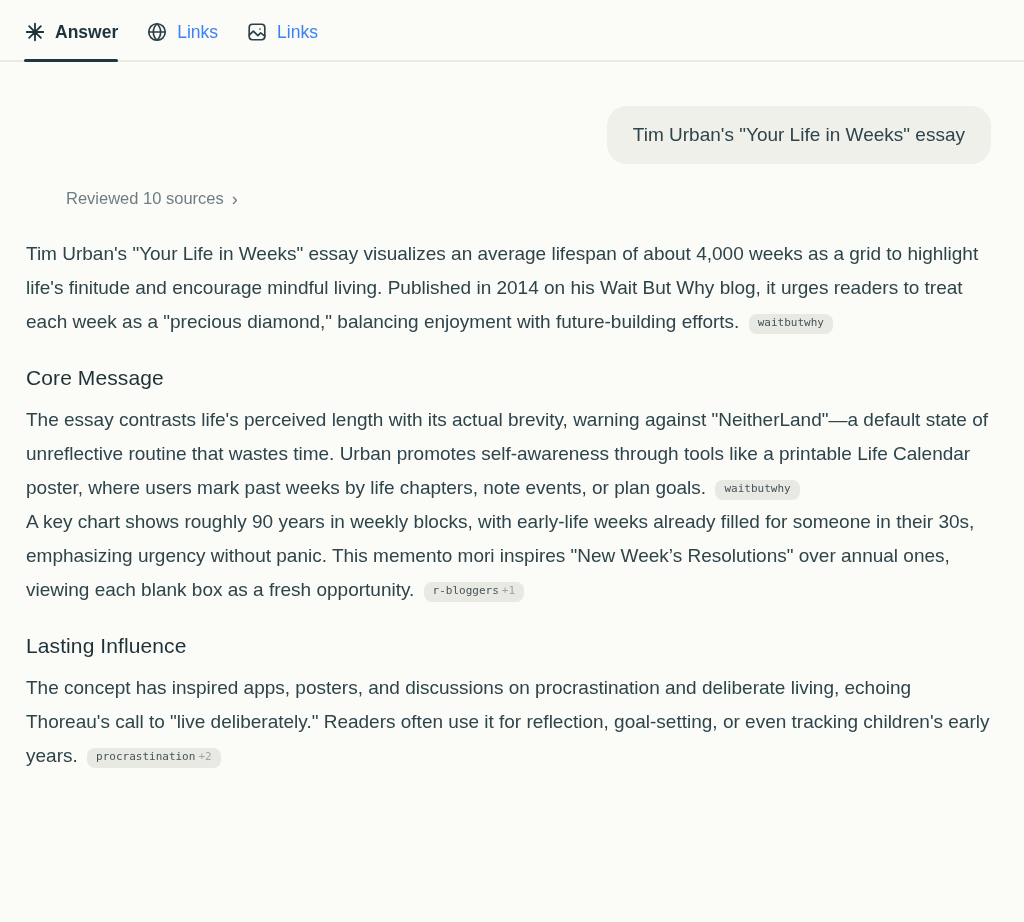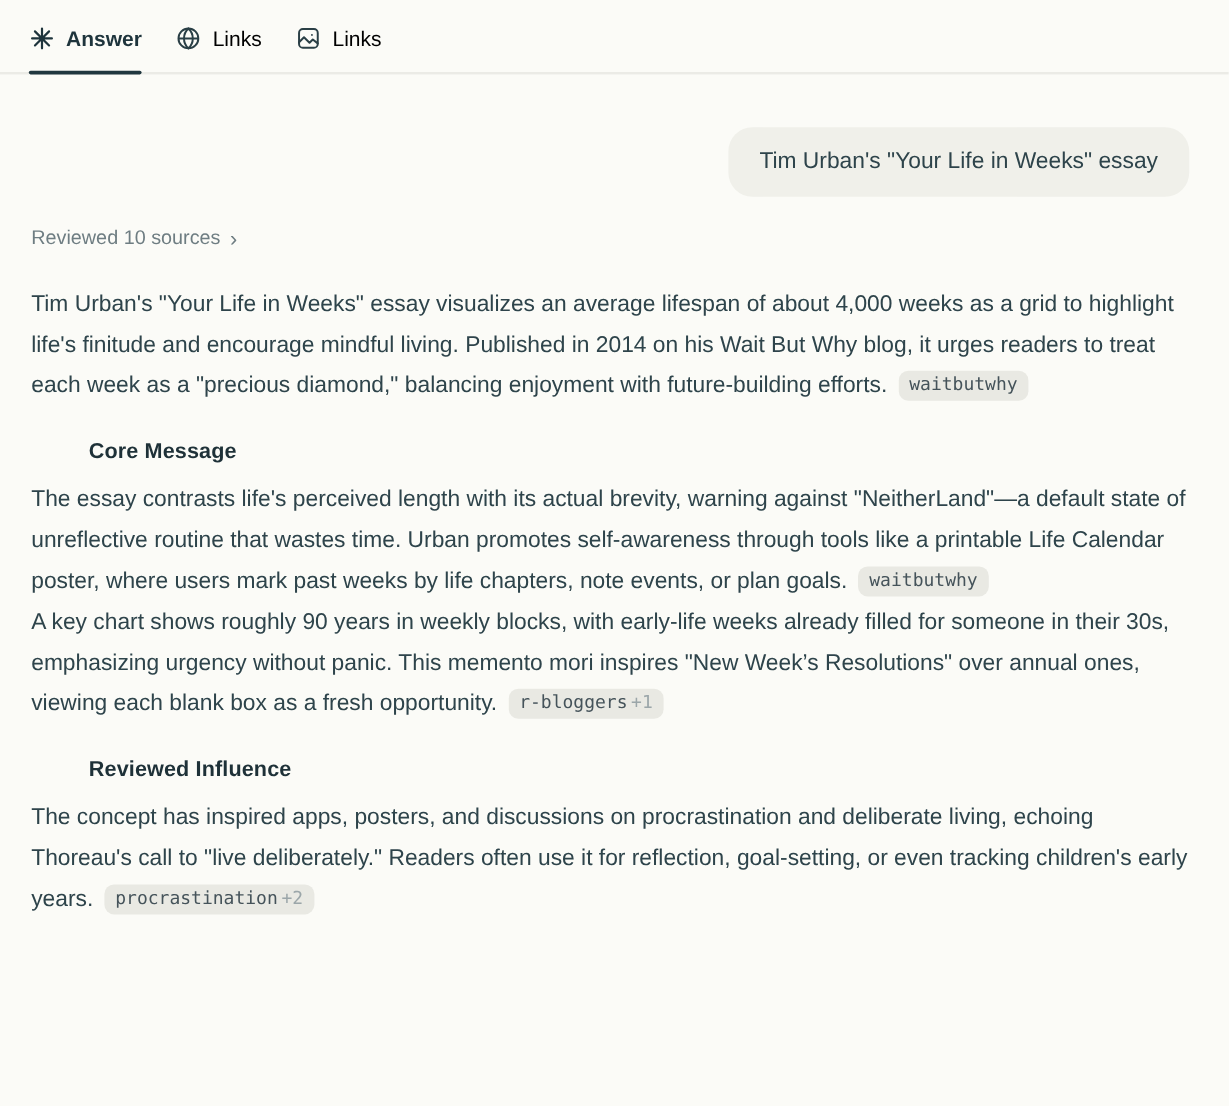--- a/index.html
+++ b/index.html
@@ -17,21 +17,21 @@
     display: flex; align-items: flex-end;
     padding: 10px 24px 0 24px;
     border-bottom: 2px solid #EBEBE6;
     height: 62px;
   }
   .tab {
     display: inline-flex; align-items: center; gap: 9px;
     font-size: 17.5px;
     padding: 6px 0 17px 0;
     margin-right: 28px;
-    color: #000000;
+    color: #3b82f6;
     cursor: pointer;
     position: relative;
   }
   .tab .icon { display: inline-flex; width: 22px; height: 22px; }
   .tab .icon svg { width: 22px; height: 22px; }
   .tab.active { font-weight: bold; color: #1E343C; }
   .tab.active::after {
     content: "";
     position: absolute; left: 0; right: 0; bottom: -2px;
     height: 3.5px; background: #20373F; border-radius: 2px;
@@ -51,48 +51,48 @@
     max-width: 720px;
   }
 
   
   .sources-link {
     margin-top: 25px;
     font-size: 16.5px;
     color: #6E7D82;
     display: inline-flex; align-items: center; gap: 8px;
     cursor: pointer;
+    margin-left: 40px;
   }
   .sources-link .chev { font-size: 18px; line-height: 1; color: #6E7D82; }
 
   
   .section h2 {
-    font-size: 18px;
-    font-weight: bold;
+    font-size: 21px;
+    font-weight: normal;
     color: #1E3138;
     margin-top: 27px;
     margin-bottom: 13px;
     letter-spacing: 0.1px;
-    margin-left: 48px;
   }
   .section p {
     font-size: 19px;
     line-height: 34px;
     color: #2E444B;
   }
   .section.intro p { margin-top: 29px; }
 
   
   .pill {
     display: inline-block;
     background: #E9E9E3;
     border-radius: 8px;
     padding: 2.5px 9px 3.5px 9px;
     font-family: "DejaVu Sans Mono", monospace;
-    font-size: 15px;
+    font-size: 11px;
     color: #45535A;
     line-height: 1.3;
     vertical-align: 2px;
     margin-left: 4px;
     white-space: nowrap;
     cursor: pointer;
   }
   .pill .extra { color: #9BA6A9; margin-left: 3px; }
   .pill .extra:empty { display: none; margin-left: 0; }
 </style>
@@ -163,20 +163,20 @@
 
     
     <div class="section">
       <p><span>A key chart shows roughly 90 years in weekly blocks, with early-life weeks already filled for someone in their 30s, emphasizing urgency without panic. This memento mori inspires "New Week’s Resolutions" over annual ones, viewing each blank box as a fresh opportunity.</span>
         <span class="pill"><span>r-bloggers</span><span class="extra">+1</span></span>
       </p>
     </div>
 
     
     <div class="section">
-      <h2>Reviewed Influence</h2>
+      <h2>Lasting Influence</h2>
       <p><span>The concept has inspired apps, posters, and discussions on procrastination and deliberate living, echoing Thoreau's call to "live deliberately." Readers often use it for reflection, goal-setting, or even tracking children's early years.</span>
         <span class="pill"><span>procrastination</span><span class="extra">+2</span></span>
       </p>
     </div>
 
   </div>
 </div>
 
 </body></html>

